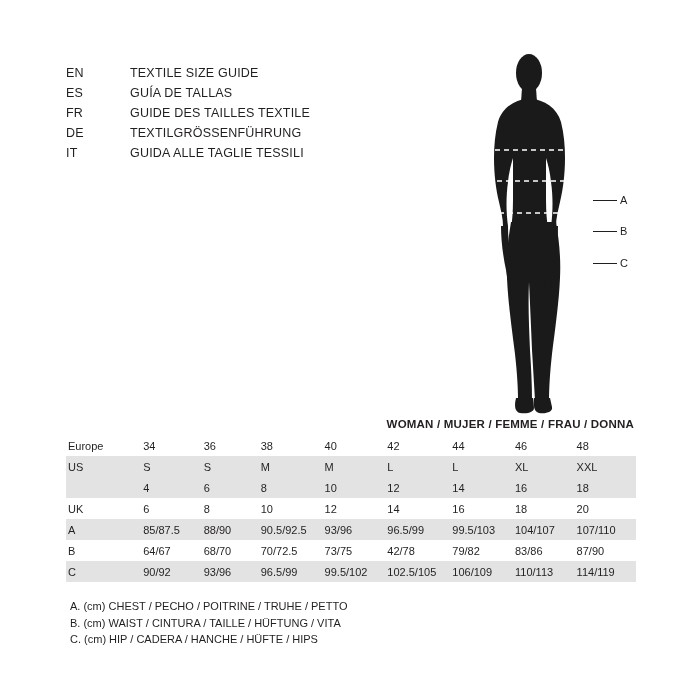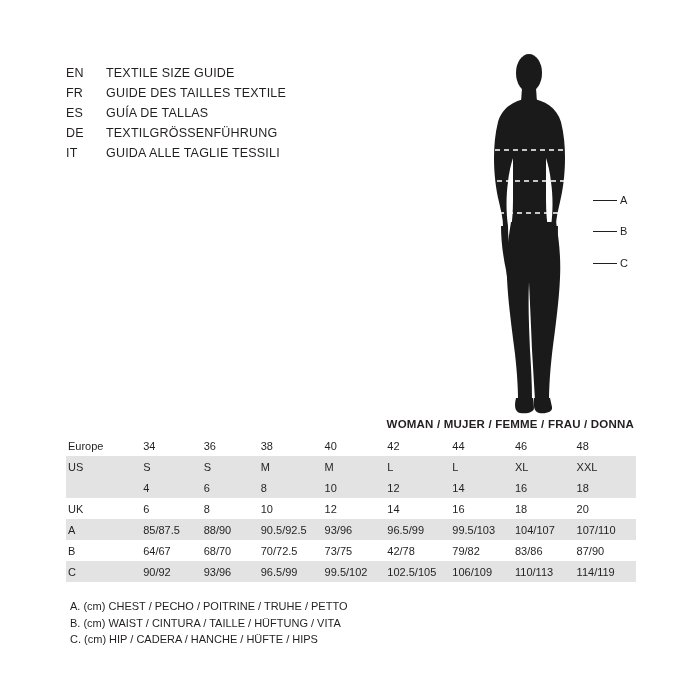--- a/index.html
+++ b/index.html
@@ -21,20 +21,21 @@
     position: absolute;
     left: 66px;
     top: 63px;
     width: 420px;
   }
   .header-row {
     display: flex;
     align-items: baseline;
     height: 20px;
     line-height: 20px;
+    gap: 24px;
   }
   .header-lang {
     width: 40px;
     font-size: 12.5px;
     letter-spacing: 0.2px;
     color: #231f20;
   }
   .header-title {
     font-size: 12.5px;
     letter-spacing: 0.2px;
@@ -122,26 +123,26 @@
 </style>
 </head>
 <body>
 
 <div class="header">
   <div class="header-row">
     <span class="header-lang">EN</span>
     <span class="header-title">TEXTILE SIZE GUIDE</span>
   </div>
   <div class="header-row">
+    <span class="header-lang">ES</span>
+    <span class="header-title">GUÍA DE TALLAS</span>
+  </div>
+  <div class="header-row">
     <span class="header-lang">FR</span>
     <span class="header-title">GUIDE DES TAILLES TEXTILE</span>
-  </div>
-  <div class="header-row">
-    <span class="header-lang">ES</span>
-    <span class="header-title">GUÍA DE TALLAS</span>
   </div>
   <div class="header-row">
     <span class="header-lang">DE</span>
     <span class="header-title">TEXTILGRÖSSENFÜHRUNG</span>
   </div>
   <div class="header-row">
     <span class="header-lang">IT</span>
     <span class="header-title">GUIDA ALLE TAGLIE TESSILI</span>
   </div>
 </div>

